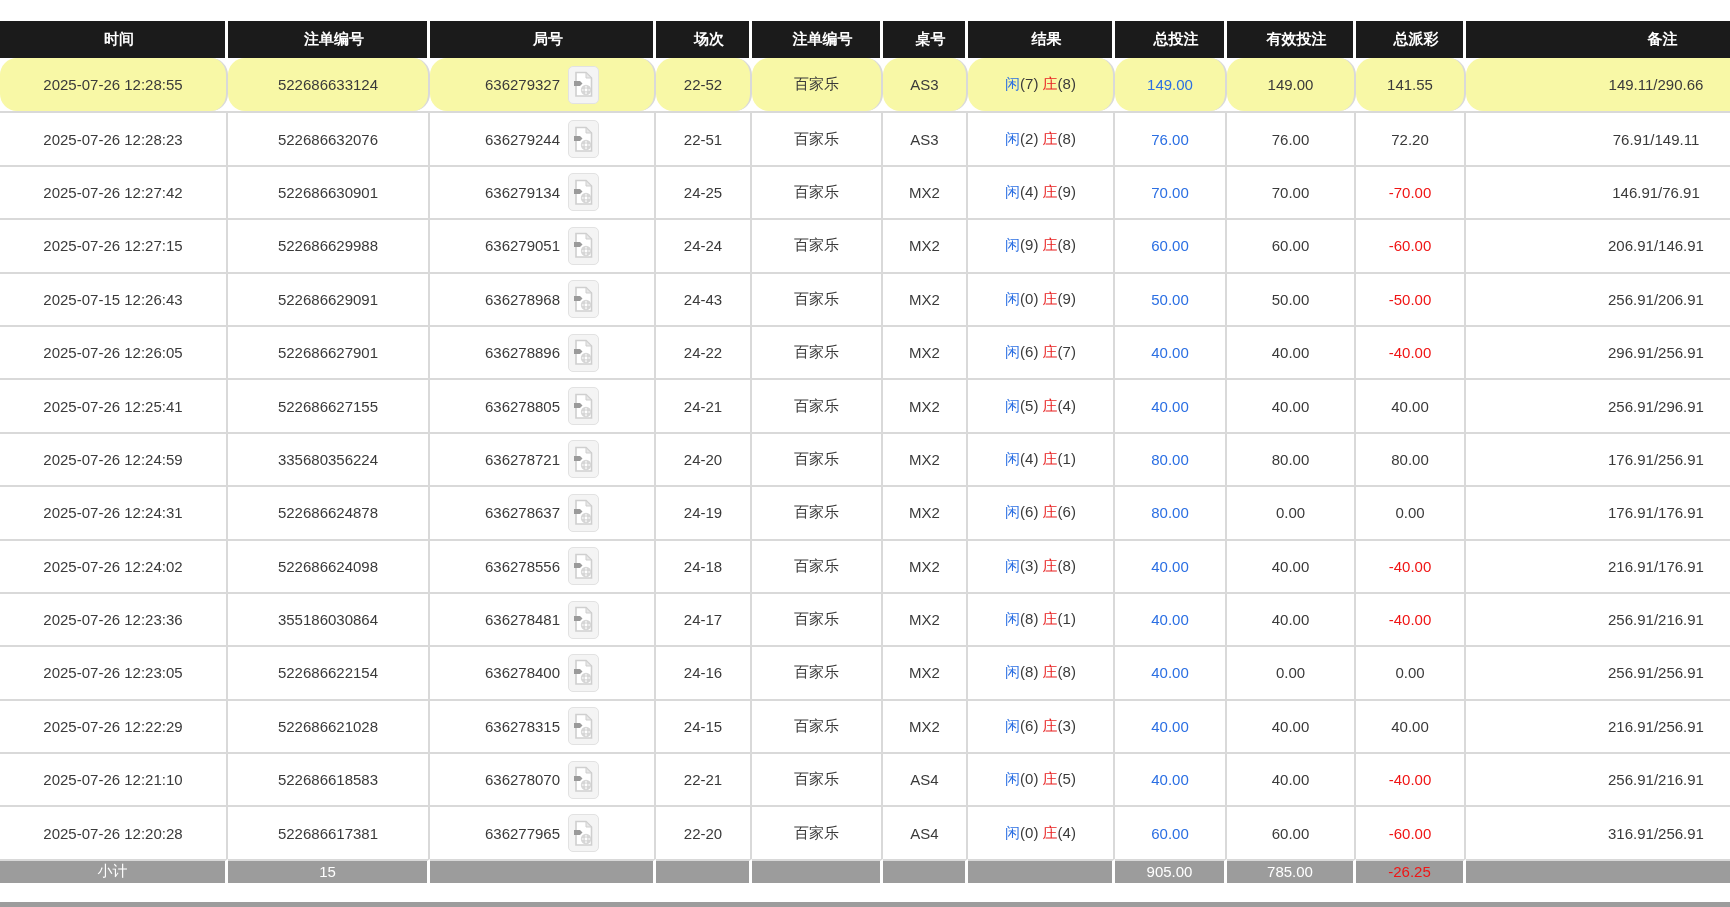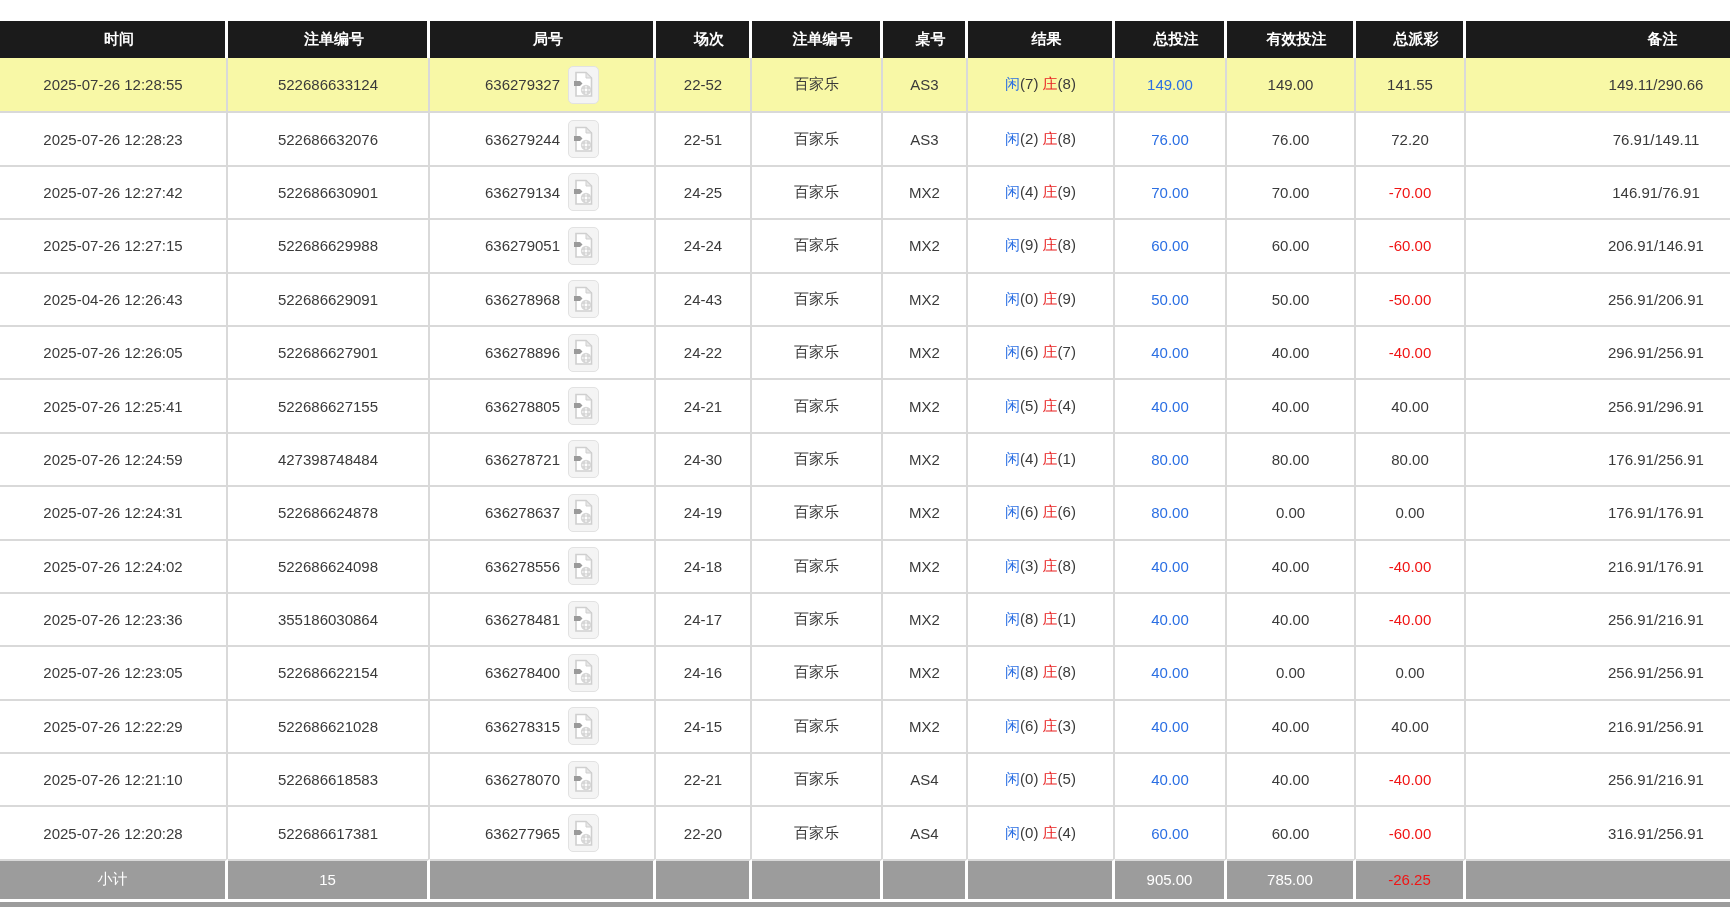--- a/index.html
+++ b/index.html
@@ -48,32 +48,32 @@
     font-size: 15px;
     height: 53.4px;
     text-align: center;
     vertical-align: middle;
     border-right: 2px solid var(--divider, #d9d9d9);
     border-top: 2px solid var(--divider, #d9d9d9);
     white-space: nowrap;
     overflow: hidden;
   }
   tbody tr:first-child td { border-top: none; }
-  tbody tr.hl td { background: var(--highlight_yellow, #f8f8a6); }
+  tbody tr.hl td { background: var(--highlight_yellow, #f8f8a6); border-radius: 17px; }
   tbody td:last-child { border-right: none; }
 
   td.blue, span.blue { color: var(--player_blue, #2b6fe3); }
   span.red { color: var(--banker_red, #e82222); }
   td.neg { color: var(--negative_red, #f01515); }
 
   tfoot td {
     background: var(--footer_bg, #9c9c9c);
     color: #ffffff;
     font-size: 15px;
-    height: 40px;
+    height: 24px;
     text-align: center;
     vertical-align: middle;
     border-right: 3px solid #ffffff;
     border-top: 2px solid var(--divider, #d9d9d9);
   }
   tfoot td:last-child { border-right: none; }
   tfoot td.neg { color: var(--negative_red, #ff1a1a); }
 
   .round-cell-inner { display: inline-flex; align-items: center; gap: 8px; }
 
@@ -259,21 +259,21 @@
     <td>
       <span class="blue">闲</span><span>(9)</span>
       <span class="red">庄</span><span>(8)</span>
     </td>
     <td class="blue">60.00</td>
     <td>60.00</td>
     <td class="neg">-60.00</td>
     <td>206.91/146.91</td>
   </tr>
         <tr>
-    <td>2025-04-26 12:26:43</td>
+    <td>2025-07-15 12:26:43</td>
     <td>522686629091</td>
     <td>
       <span class="round-cell-inner">
         <span>636278968</span>
         <span class="video-btn">
           <svg width="21" height="27" viewBox="0 0 21 27" aria-hidden="true">
             <path d="M3 1.5 h10 l5.5 5.5 v18 h-15.5 z" fill="#ffffff" stroke="#cfcfcf" stroke-width="1.6"></path>
             <path d="M13 1.5 l5.5 5.5 h-5.5 z" fill="#e8e8e8" stroke="#cfcfcf" stroke-width="1"></path>
             <path d="M1 10 h6 l2.5 2.5 -2.5 2.5 h-6 z" fill="#9a9a9a"></path>
             <circle cx="13" cy="19" r="5.2" fill="#d6d6d6"></circle>
@@ -359,40 +359,40 @@
       <span class="blue">闲</span><span>(5)</span>
       <span class="red">庄</span><span>(4)</span>
     </td>
     <td class="blue">40.00</td>
     <td>40.00</td>
     <td>40.00</td>
     <td>256.91/296.91</td>
   </tr>
         <tr>
     <td>2025-07-26 12:24:59</td>
-    <td>427398748484</td>
+    <td>335680356224</td>
     <td>
       <span class="round-cell-inner">
         <span>636278721</span>
         <span class="video-btn">
           <svg width="21" height="27" viewBox="0 0 21 27" aria-hidden="true">
             <path d="M3 1.5 h10 l5.5 5.5 v18 h-15.5 z" fill="#ffffff" stroke="#cfcfcf" stroke-width="1.6"></path>
             <path d="M13 1.5 l5.5 5.5 h-5.5 z" fill="#e8e8e8" stroke="#cfcfcf" stroke-width="1"></path>
             <path d="M1 10 h6 l2.5 2.5 -2.5 2.5 h-6 z" fill="#9a9a9a"></path>
             <circle cx="13" cy="19" r="5.2" fill="#d6d6d6"></circle>
             <circle cx="13" cy="19" r="1.4" fill="#ffffff"></circle>
             <circle cx="13" cy="15.8" r="1.1" fill="#efefef"></circle>
             <circle cx="13" cy="22.2" r="1.1" fill="#efefef"></circle>
             <circle cx="9.8" cy="19" r="1.1" fill="#efefef"></circle>
             <circle cx="16.2" cy="19" r="1.1" fill="#efefef"></circle>
           </svg>
         </span>
       </span>
     </td>
-    <td>24-30</td>
+    <td>24-20</td>
     <td>百家乐</td>
     <td>MX2</td>
     <td>
       <span class="blue">闲</span><span>(4)</span>
       <span class="red">庄</span><span>(1)</span>
     </td>
     <td class="blue">80.00</td>
     <td>80.00</td>
     <td>80.00</td>
     <td>176.91/256.91</td>

